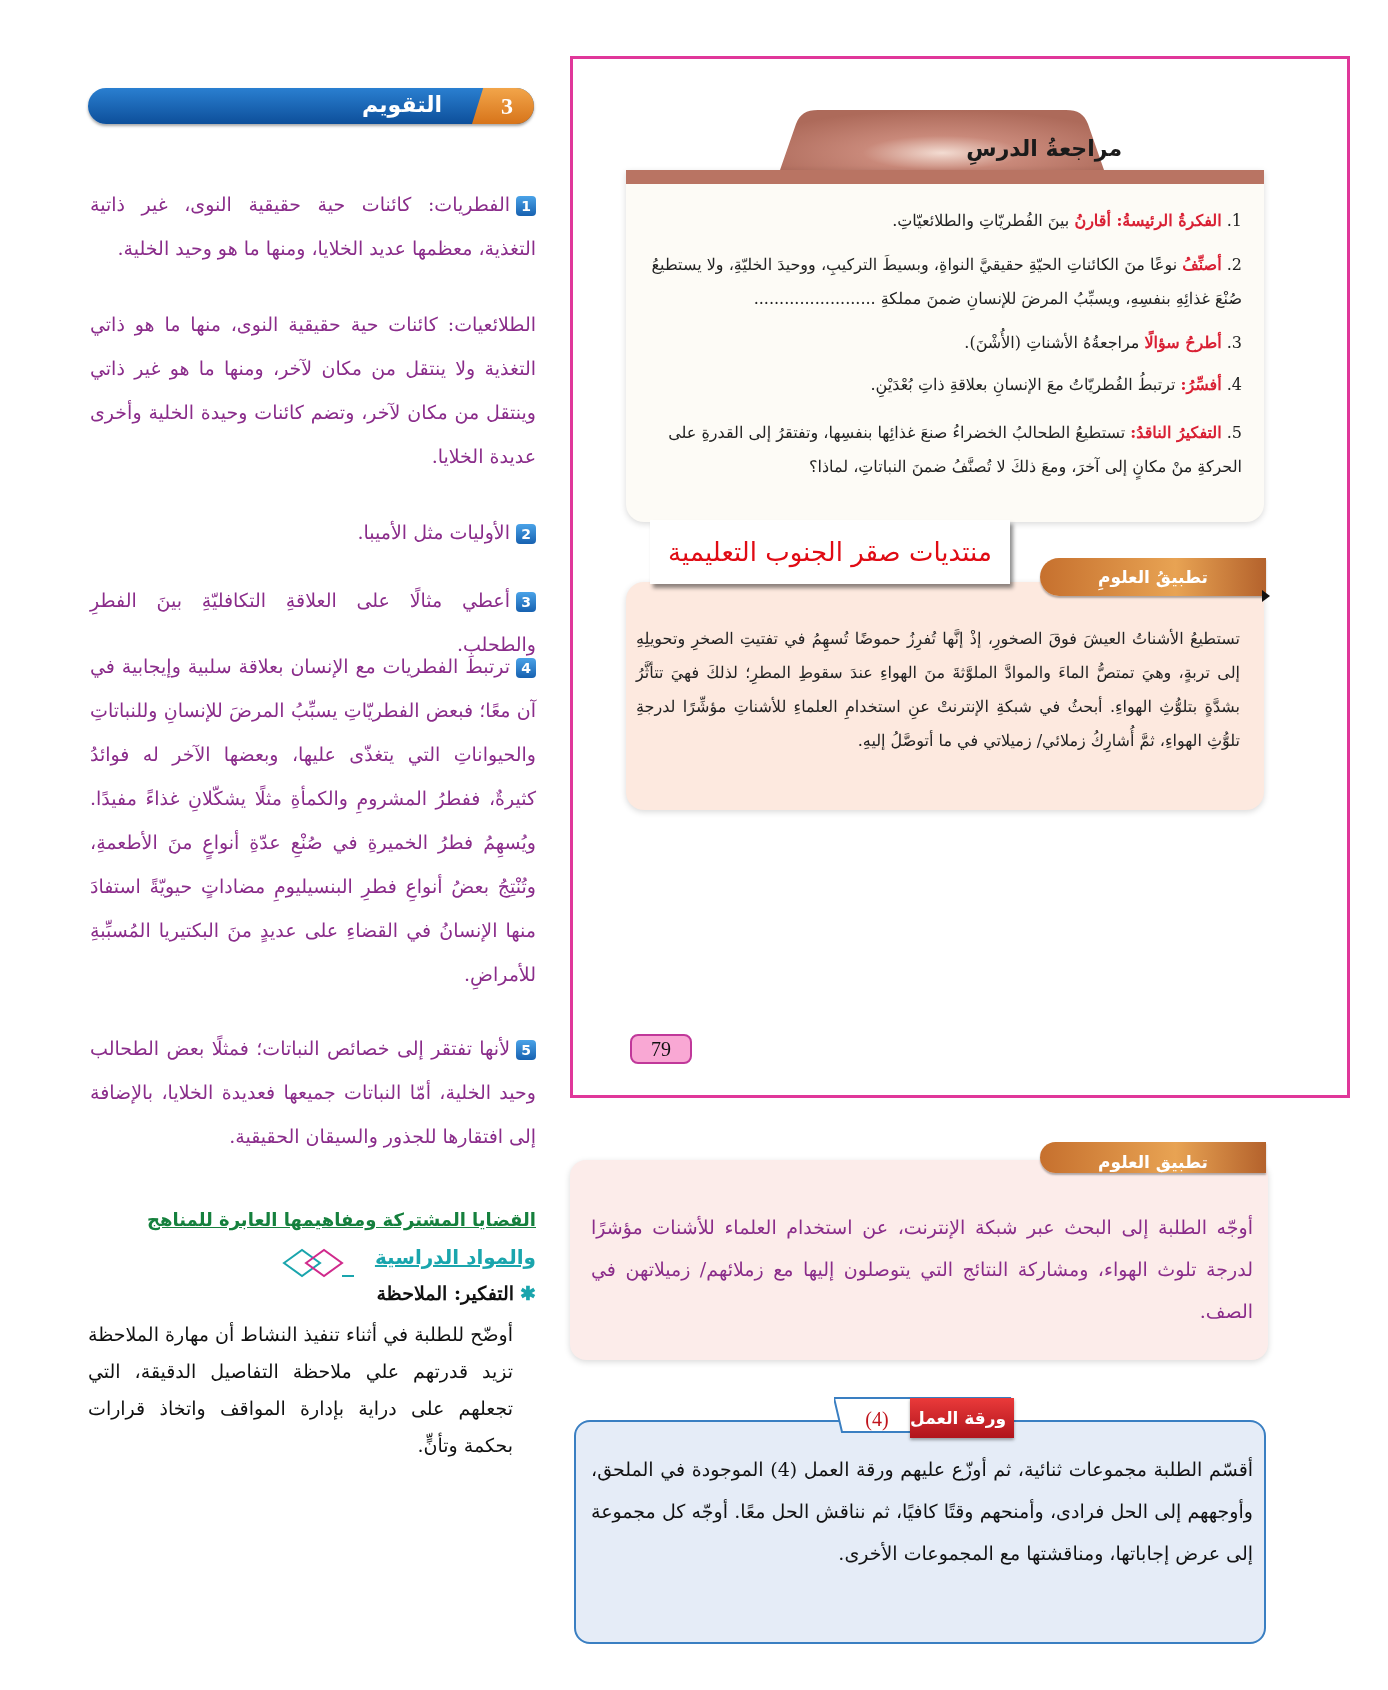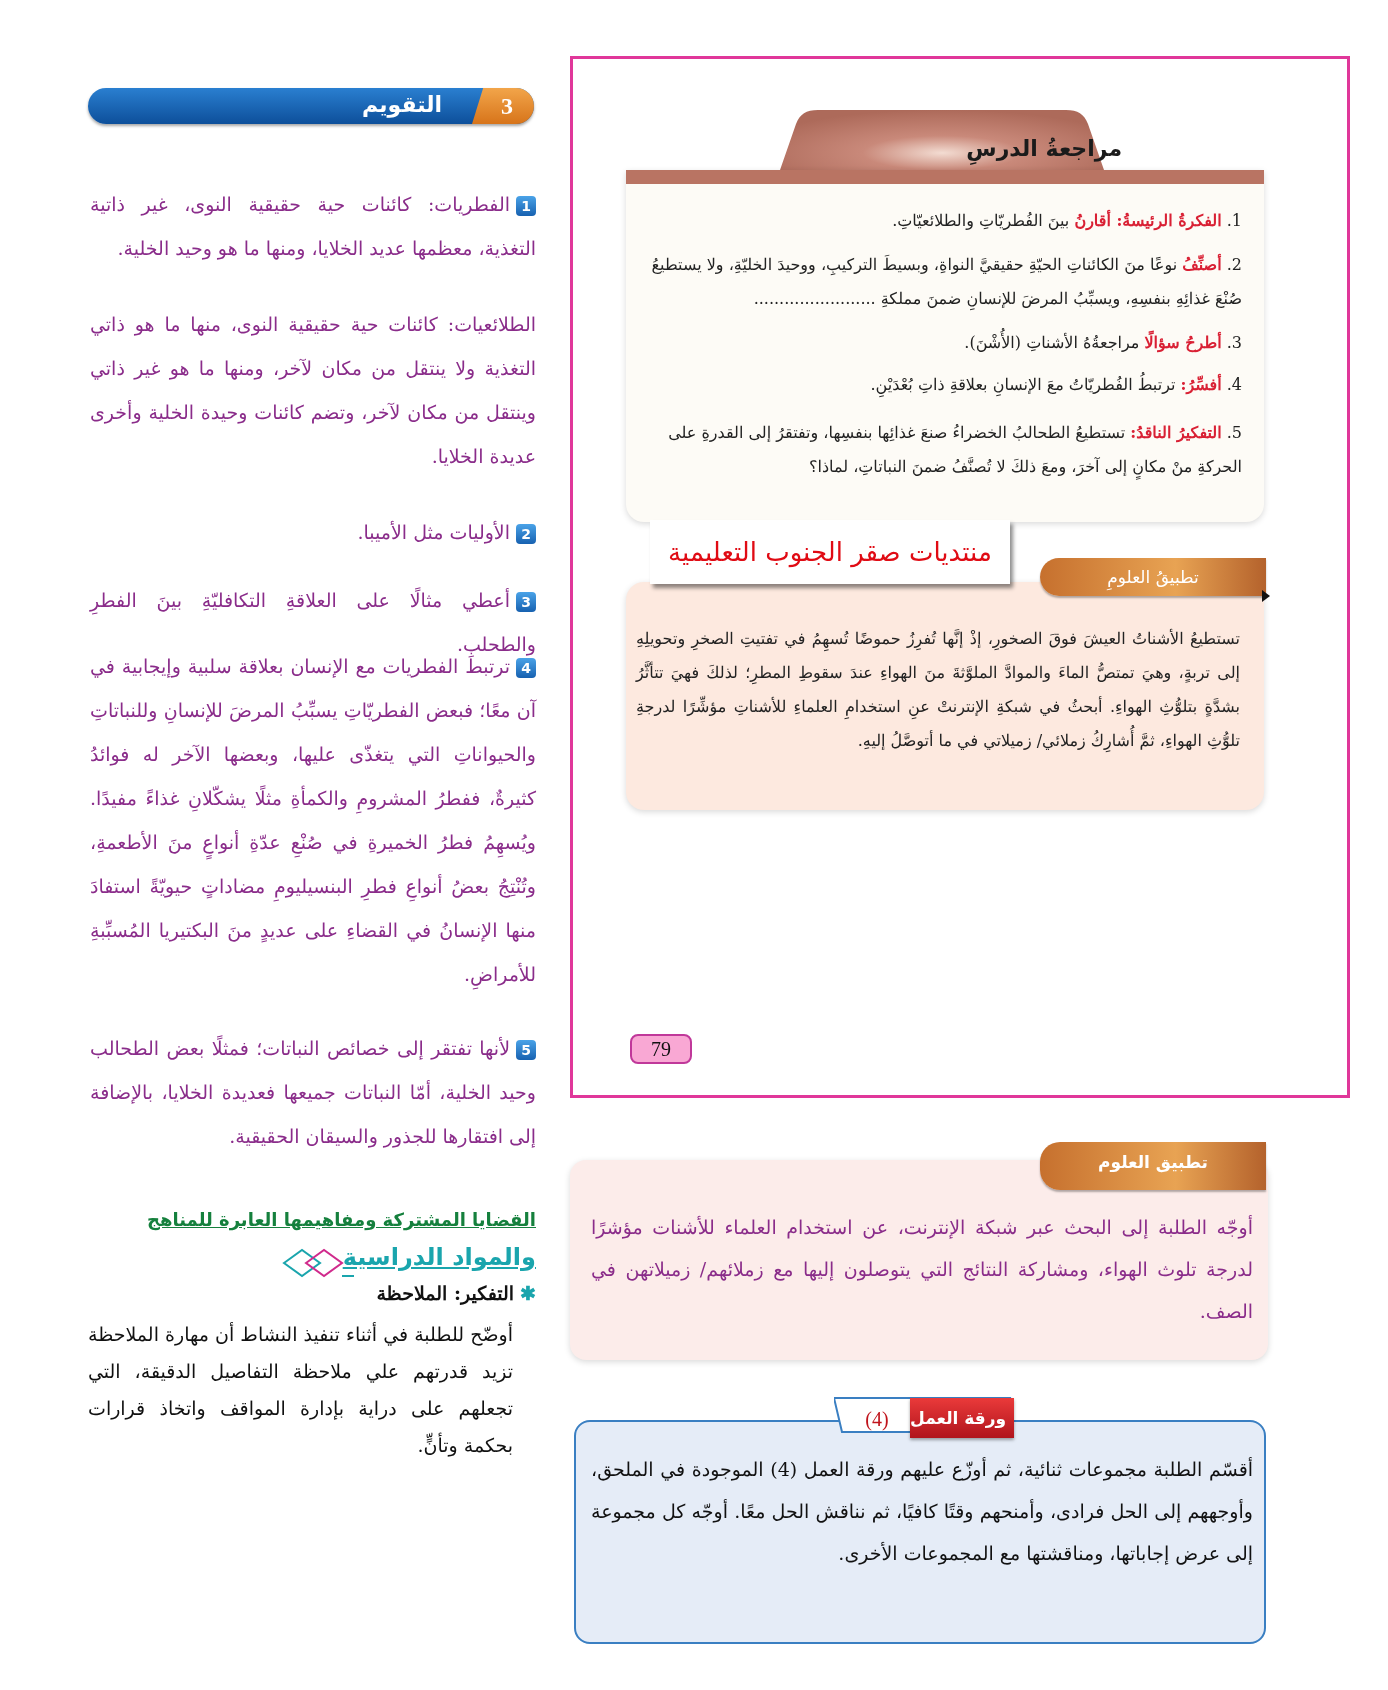--- a/index.html
+++ b/index.html
@@ -39,21 +39,21 @@
     display:inline-block; width:20px; height:20px; margin-left:6px;
     background:linear-gradient(#4aa3e8,#1761b0); color:#fff; border-radius:4px;
     font-size:14px; font-weight:bold; line-height:20px; text-align:center;
     font-family:"DejaVu Sans", sans-serif; vertical-align:middle;
   }
   .cc-title {
     right:852px; width:446px; top:1198px; color:#15803d; font-size:18px; font-weight:bold;
     font-family:"DejaVu Sans", sans-serif; line-height:44px; text-decoration:underline;
   }
   .cc-title2 {
-    right:852px; top:1242px; color:#1aa5ad; font-size:24px; font-weight:bold;
+    right:852px; top:1242px; color:#1aa5ad; font-size:20px; font-weight:bold;
     font-family:"DejaVu Sans", sans-serif; line-height:30px; text-decoration:underline;
   }
   .diamonds { left:282px; top:1248px; width:72px; height:30px; }
   .thinking-title {
     right:852px; top:1282px; font-size:19px; font-weight:bold; color:#111;
   }
   .thinking-title .star { color:#1aa5ad; margin-left:6px; }
   .thinking-body {
     right:875px; width:425px; top:1316px; font-size:19px; line-height:37px; color:#111;
     text-align:justify;
@@ -82,41 +82,41 @@
   .rv-item .key { color:#d92034; font-weight:bold; }
   .watermark {
     left:650px; top:520px; width:360px; height:64px; background:#fff;
     box-shadow:3px 4px 4px rgba(0,0,0,.45);
     color:#e00b14; font-size:26px; font-weight:normal; text-align:center; line-height:64px;
     font-family:"DejaVu Sans", sans-serif;
   }
   .sci-pill {
     left:1040px; top:558px; width:226px; height:38px; border-radius:19px 0 0 19px;
     background:linear-gradient(90deg,#c6702e,#e8a353 60%,#b4622c);
-    color:#fff; font-size:17px; font-weight:normal; font-family:"DejaVu Sans", sans-serif;
+    color:#fff; font-size:17px; font-weight:bold; font-family:"DejaVu Sans", sans-serif;
     line-height:38px; text-align:center; box-shadow:0 2px 2px rgba(0,0,0,.3);
   }
   .sci-box {
     left:626px; top:582px; width:638px; height:228px; background:#fde9df;
     border-radius:18px; box-shadow:0 2px 6px rgba(0,0,0,.15);
   }
   .sci-text {
     right:148px; width:604px; top:622px; font-size:16px; line-height:34px; color:#222;
     text-align:justify;
   }
   .page-number {
     left:630px; top:1034px; width:58px; height:26px;
     border:2px solid #c0389a; border-radius:8px; background:#f9a8d4;
     text-align:center; line-height:26px; font-size:20px; font-family:"Liberation Serif", serif;
     color:#111; direction:ltr;
   }
 
   
   .sci2-pill {
-    left:1040px; top:1142px; width:226px; height:48px; border-radius:20px 0 0 20px;
+    left:1040px; top:1142px; width:226px; height:31px; border-radius:20px 0 0 20px;
     background:linear-gradient(90deg,#c6702e,#e8a353 60%,#b4622c);
     color:#fff; font-size:17px; font-weight:bold; font-family:"DejaVu Sans", sans-serif;
     line-height:40px; text-align:center; box-shadow:0 2px 2px rgba(0,0,0,.3);
   }
   .sci2-box {
     left:570px; top:1160px; width:698px; height:200px; background:#fcecea;
     border-radius:16px; box-shadow:0 2px 6px rgba(0,0,0,.15);
   }
   .sci2-text {
     right:135px; width:662px; top:1206px; font-size:19px; line-height:42px; color:#8a2c8a;

